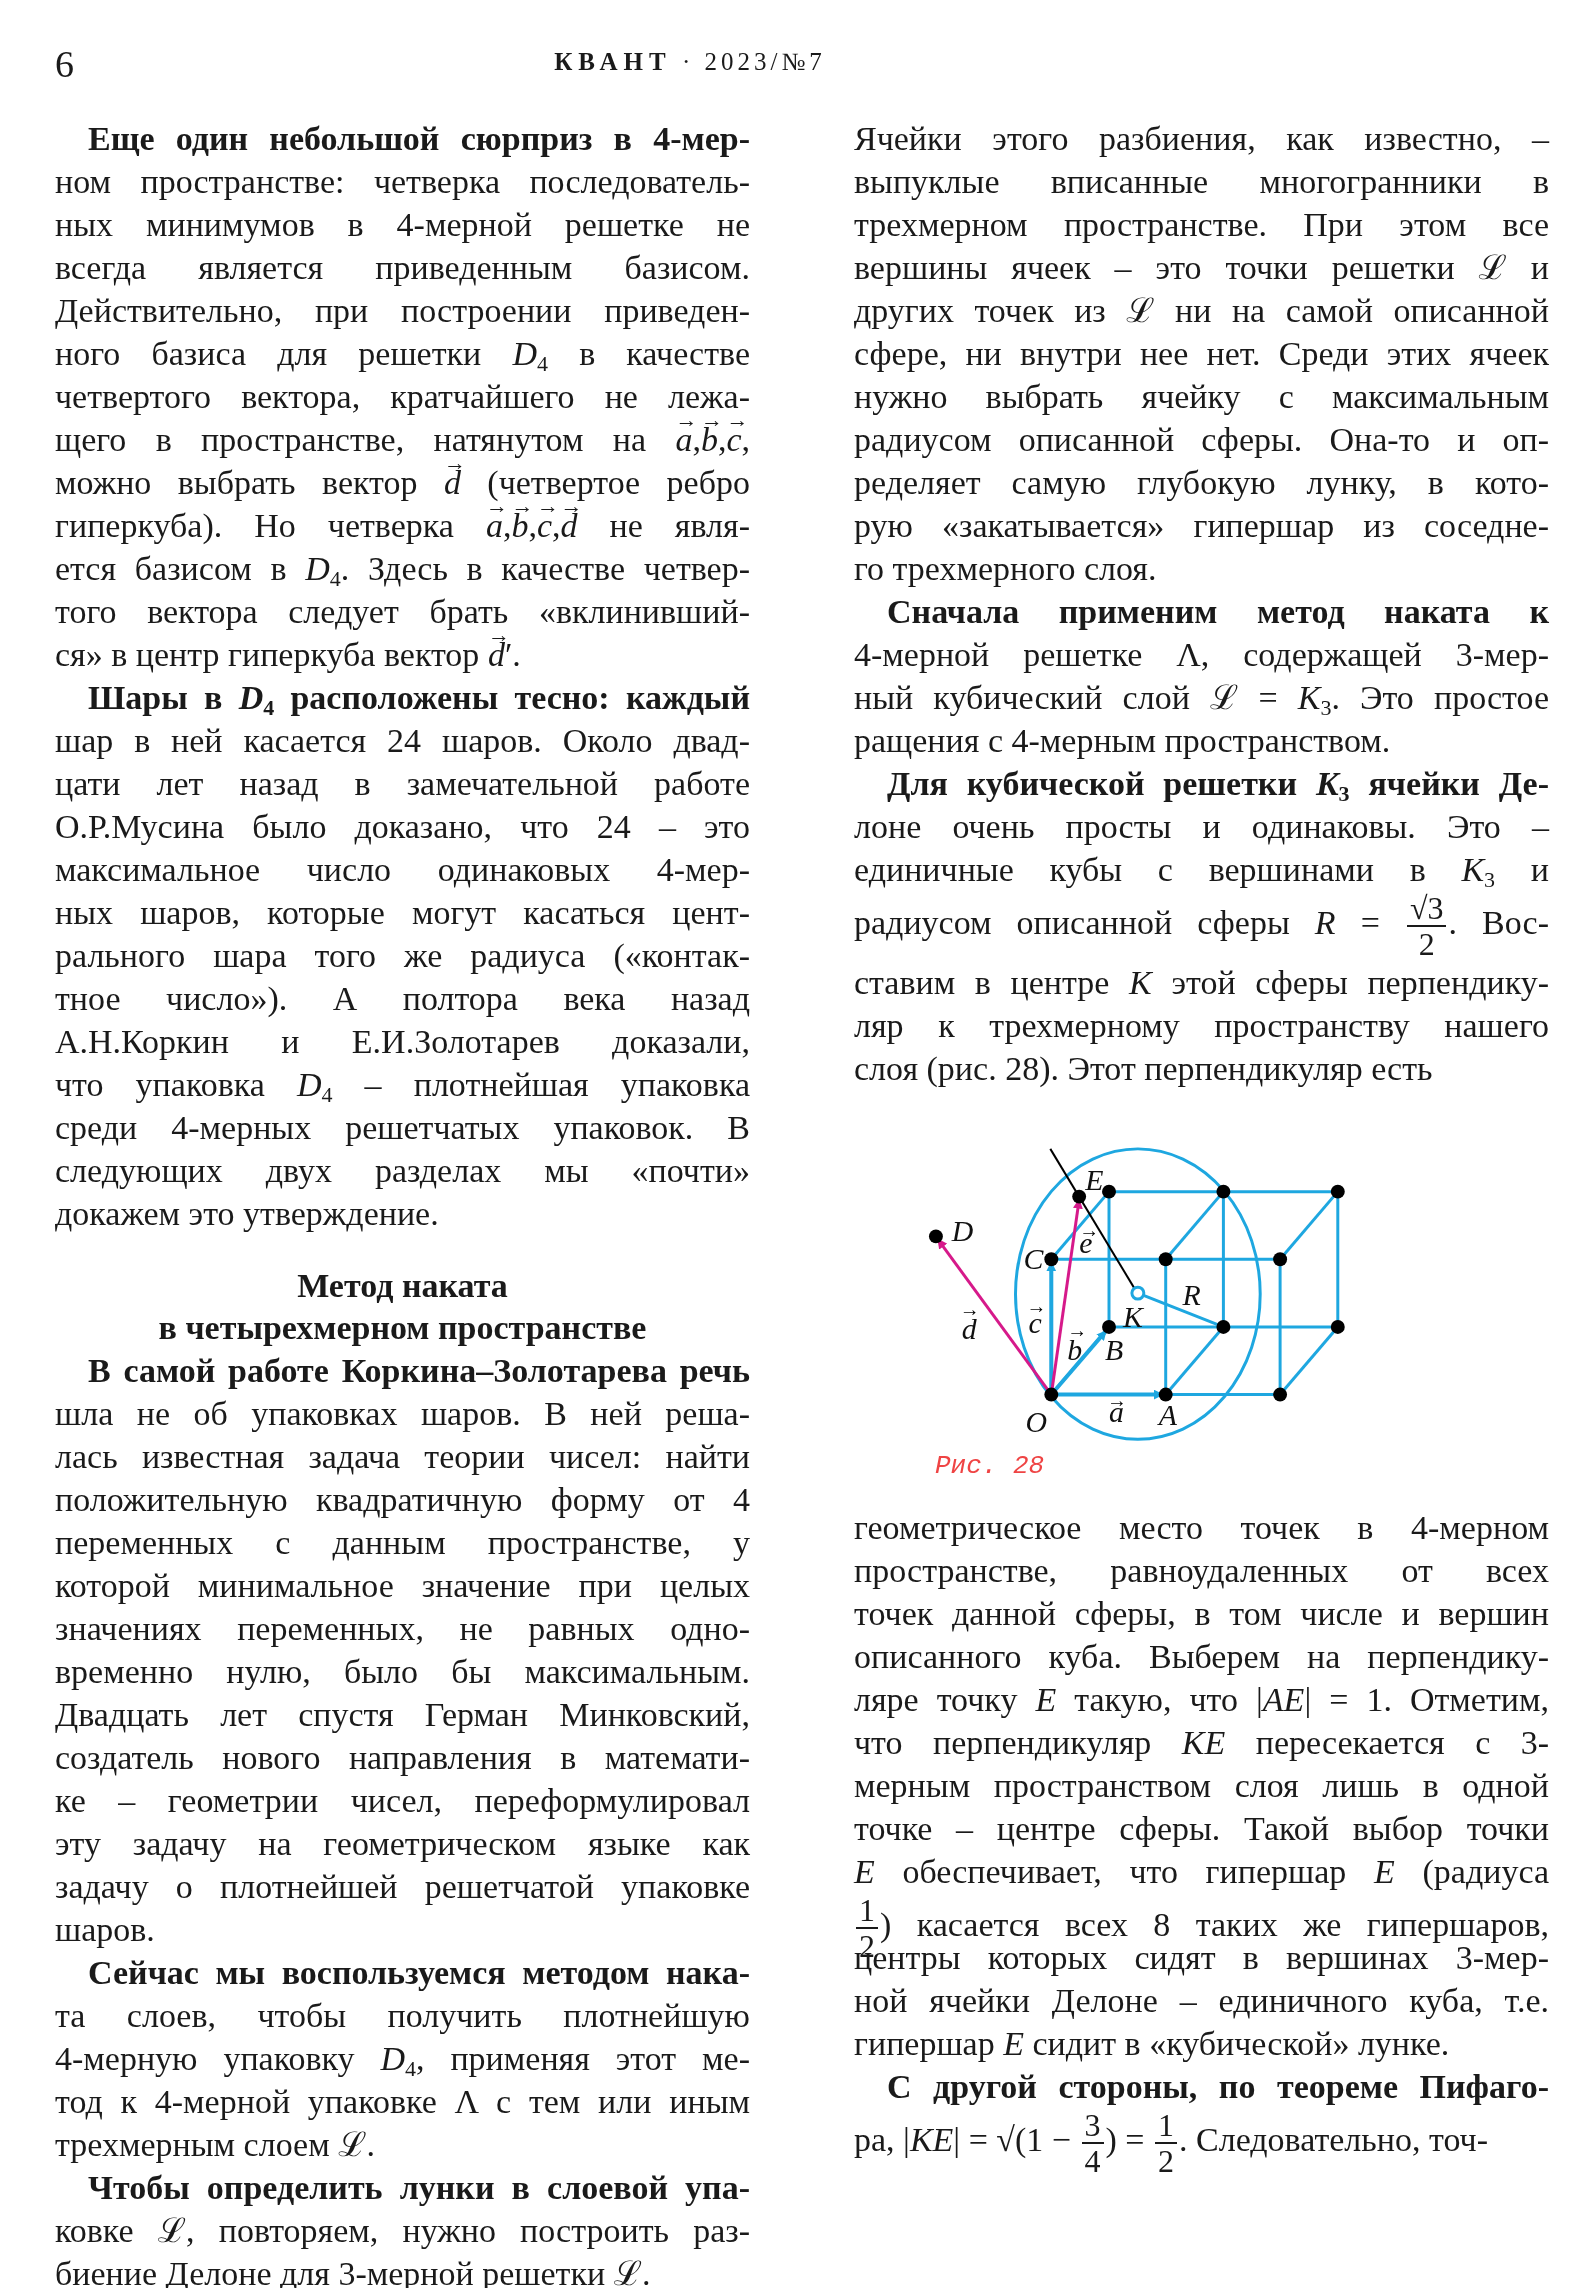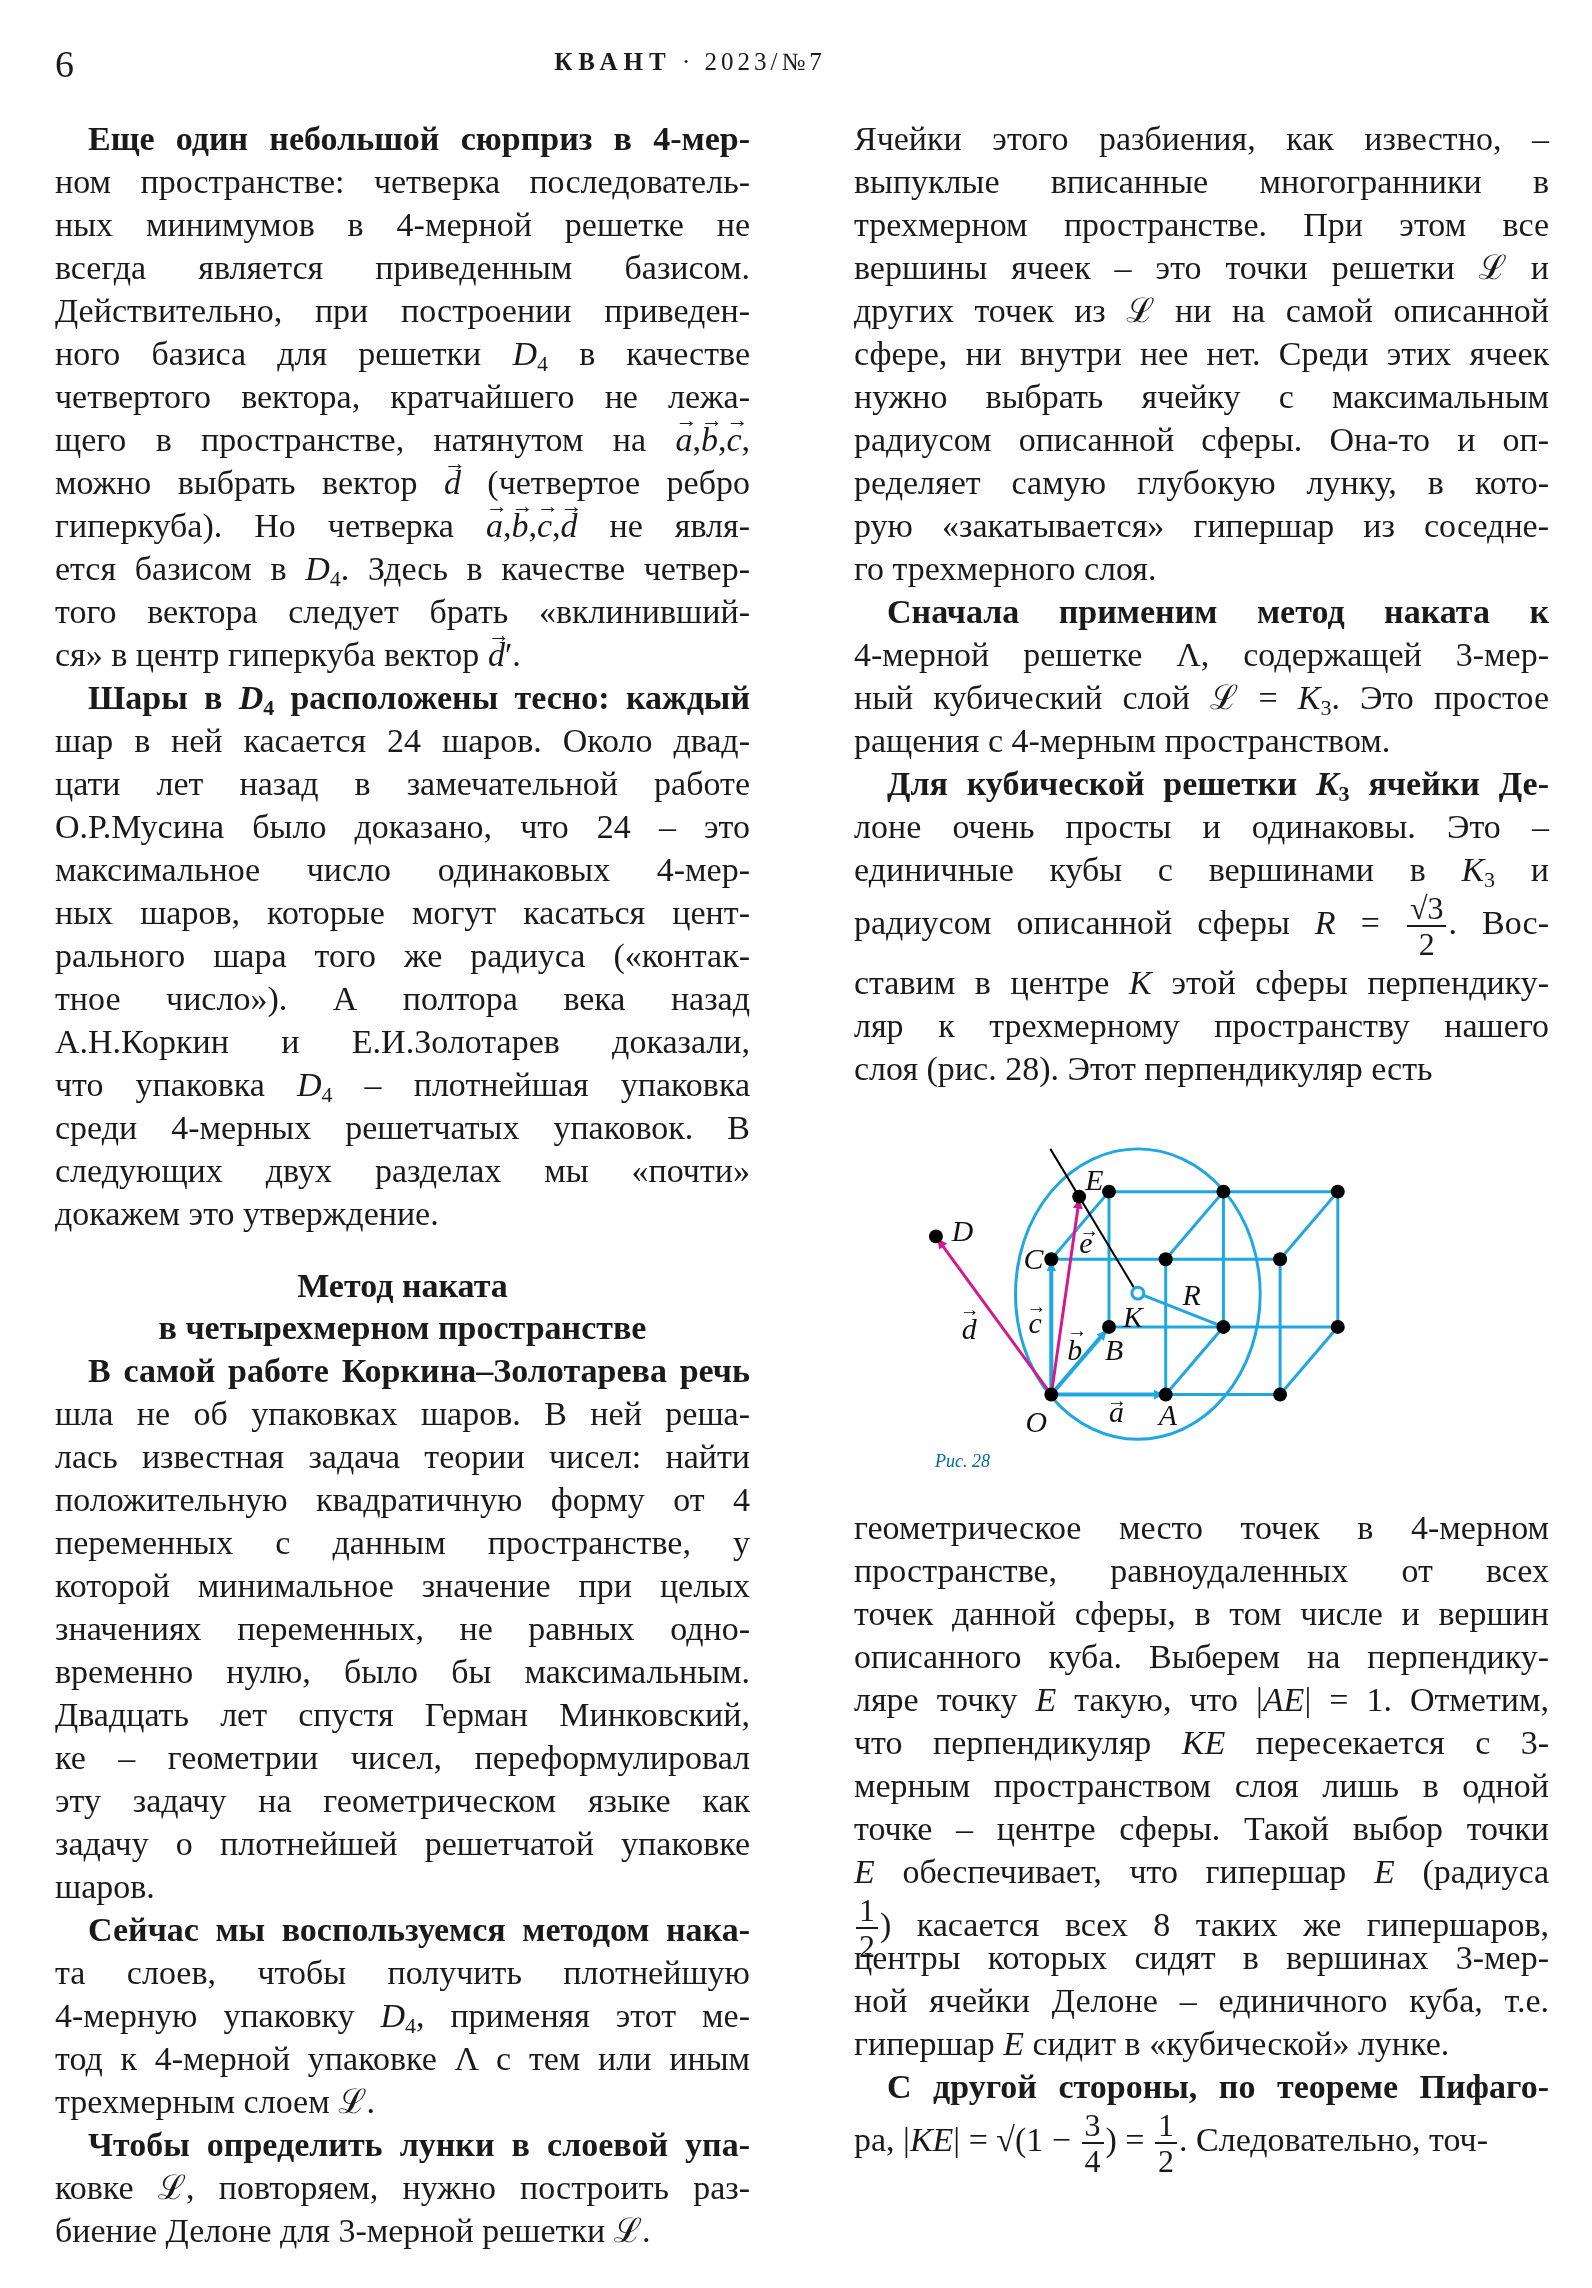--- a/index.html
+++ b/index.html
@@ -17,21 +17,21 @@
   .ln > span{white-space:pre;}
   .ln.tall{height:auto;line-height:43px;}
   .heading{font-family:Liberation Serif, serif;font-weight:bold;font-size:34px;line-height:42px;text-align:center;}
   .i{font-style:italic;}
   sub{font-size:22px;vertical-align:-6px;line-height:0;}
   .vec{position:relative;display:inline-block;font-style:italic;}
   .vec::before{content:"\2192";position:absolute;left:0;right:0;top:-20px;font-size:22px;font-style:normal;text-align:center;}
   .frac{display:inline-flex;flex-direction:column;align-items:center;vertical-align:middle;font-size:32px;line-height:34px;margin:0 2px;}
   .frac .num{border-bottom:2px solid #1a1a1a;padding:0 3px;}
   .figure{position:absolute;left:896px;top:1124px;width:617px;height:378px;}
-  .fig-cap{position:absolute;left:935px;top:1451px;font-family:Liberation Serif, serif;font-style:italic;font-size:18px;color:#0369a1;}
+  .fig-cap{position:absolute;left:935px;top:1451px;font-family:Liberation Mono, monospace;font-style:italic;font-size:26px;color:#ef4444;}
   .flabel{font-family:"Liberation Serif",serif;font-style:italic;font-size:30px;fill:#111;}
 </style>
 </head>
 <body>
 
 <div class="hdr-num">6</div>
 <div class="hdr">
   <span class="mag">КВАНТ</span>
   <span>·</span>
   <span>2023/№7</span>
@@ -76,20 +76,21 @@
   <div>
       <div class="ln ind"><span>В самой работе Коркина–Золотарева речь</span></div>
       <div class="ln"><span>шла не об упаковках шаров. В ней реша-</span></div>
       <div class="ln"><span>лась известная задача теории чисел: найти</span></div>
       <div class="ln"><span>положительную квадратичную форму от 4</span></div>
       <div class="ln"><span>переменных с данным пространстве, у</span></div>
       <div class="ln"><span>которой минимальное значение при целых</span></div>
       <div class="ln"><span>значениях переменных, не равных одно-</span></div>
       <div class="ln"><span>временно нулю, было бы максимальным.</span></div>
       <div class="ln"><span>Двадцать лет спустя Герман Минковский,</span></div>
+      <div class="ln"><span>создатель нового направления в математи-</span></div>
       <div class="ln"><span>ке – геометрии чисел, переформулировал</span></div>
       <div class="ln"><span>эту задачу на геометрическом языке как</span></div>
       <div class="ln"><span>задачу о плотнейшей решетчатой упаковке</span></div>
       <div class="ln last"><span>шаров.</span></div>
     </div>
   <div>
       <div class="ln ind"><span>Сейчас мы воспользуемся методом нака-</span></div>
       <div class="ln"><span>та слоев, чтобы получить плотнейшую</span></div>
       <div class="ln"><span>4-мерную упаковку </span><span class="i">D</span><sub>4</sub><span>, применяя этот ме-</span></div>
       <div class="ln"><span>тод к 4-мерной упаковке Λ с тем или иным</span></div>

